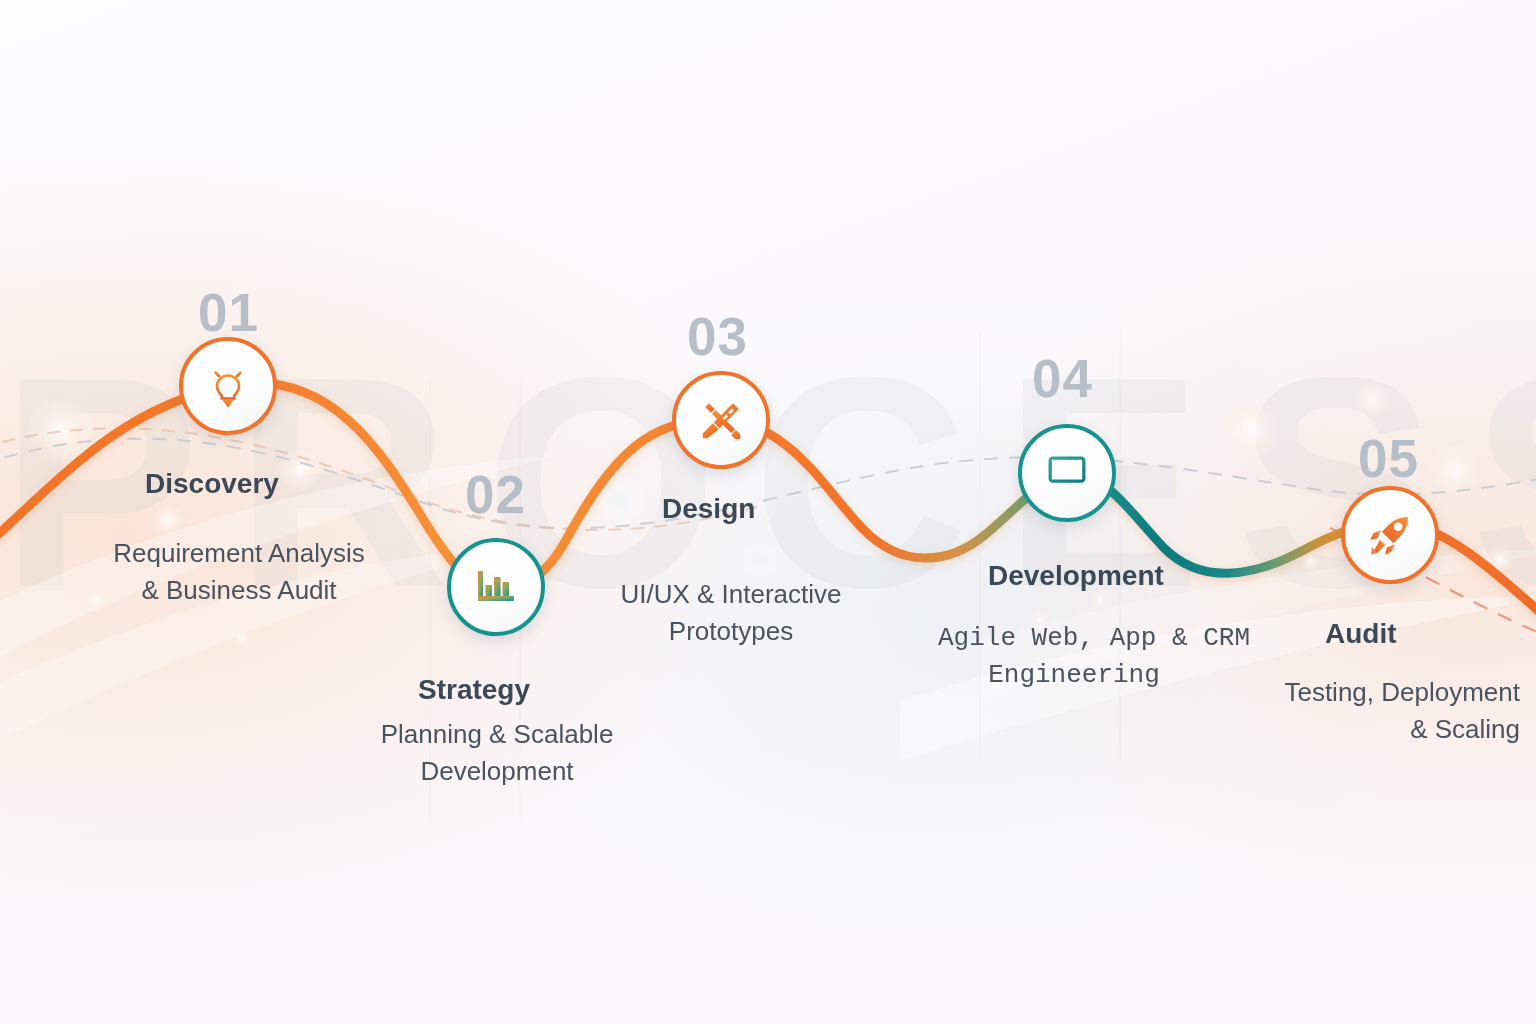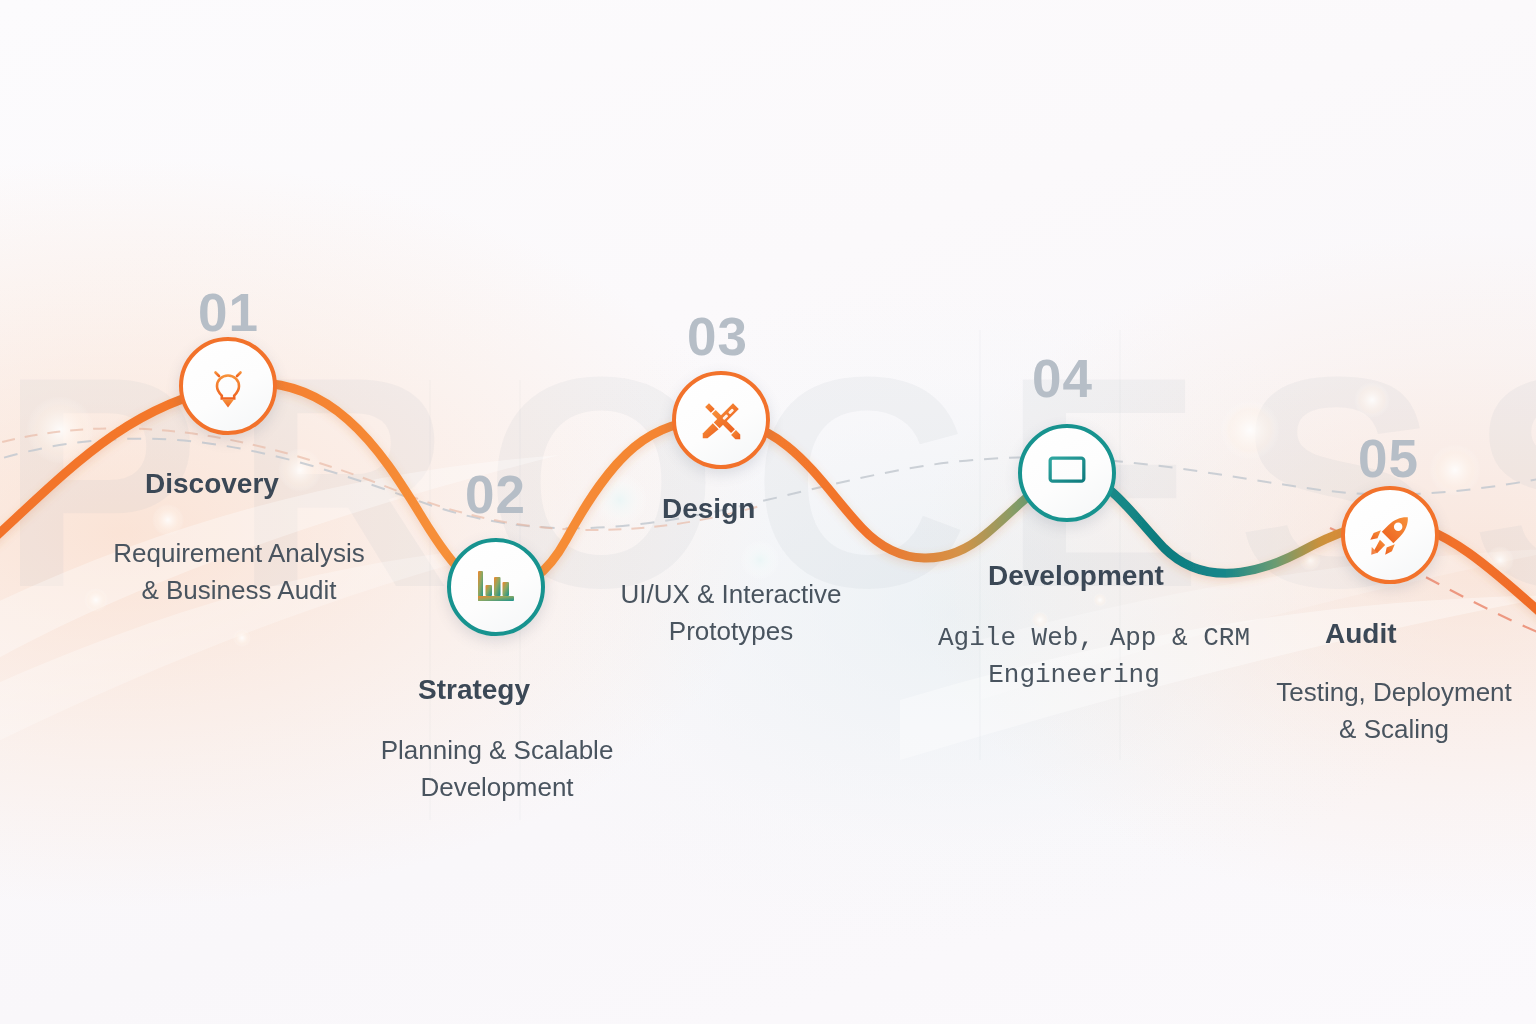--- a/index.html
+++ b/index.html
@@ -208,21 +208,21 @@
           <rect x="8" y="10" width="5" height="30" rx="1"></rect>
           <rect x="8" y="35" width="36" height="5" rx="1"></rect>
           <rect x="15.5" y="24" width="6.5" height="11" rx="1"></rect>
           <rect x="24" y="16" width="6.5" height="19" rx="1"></rect>
           <rect x="32.5" y="21" width="6.5" height="14" rx="1"></rect>
         </g>
       </svg>
     </div>
 
     <div class="ttl" style="left:418px; top:676px;">Strategy</div>
-    <div class="desc" style="left:368px; top:732px; width:258px;">
+    <div class="desc" style="left:368px; top:716px; width:258px;">
       <span>Planning &amp; Scalable</span><br>
       <span>Development</span>
     </div>
   </div>
 
   <div class="step">
     <div class="num" style="left:687px; top:310px;">03</div>
 
     <div class="circle orange" style="left:672px; top:371px;">
       <svg width="50" height="50" viewBox="0 0 52 52">
@@ -300,19 +300,19 @@
 
           <path d="M15.5,31 L21,36.5 L12.5,45 L9.5,42 Z"></path>
 
           <path d="M7,38.5 L13,44.5 L6.5,46.5 Z" opacity="0.85"></path>
         </g>
         <circle cx="34.5" cy="17.5" r="4.4" fill="#ffffff"></circle>
       </svg>
     </div>
 
     <div class="ttl" style="left:1325px; top:620px;">Audit</div>
-    <div class="desc" style="left:1268px; top:674px; width:252px;">
+    <div class="desc" style="left:1268px; top:674px; width:252px;text-align:right;">
       <span>Testing, Deployment</span><br>
       <span>&amp; Scaling</span>
     </div>
   </div>
 
 </div>
 
 </body></html>

